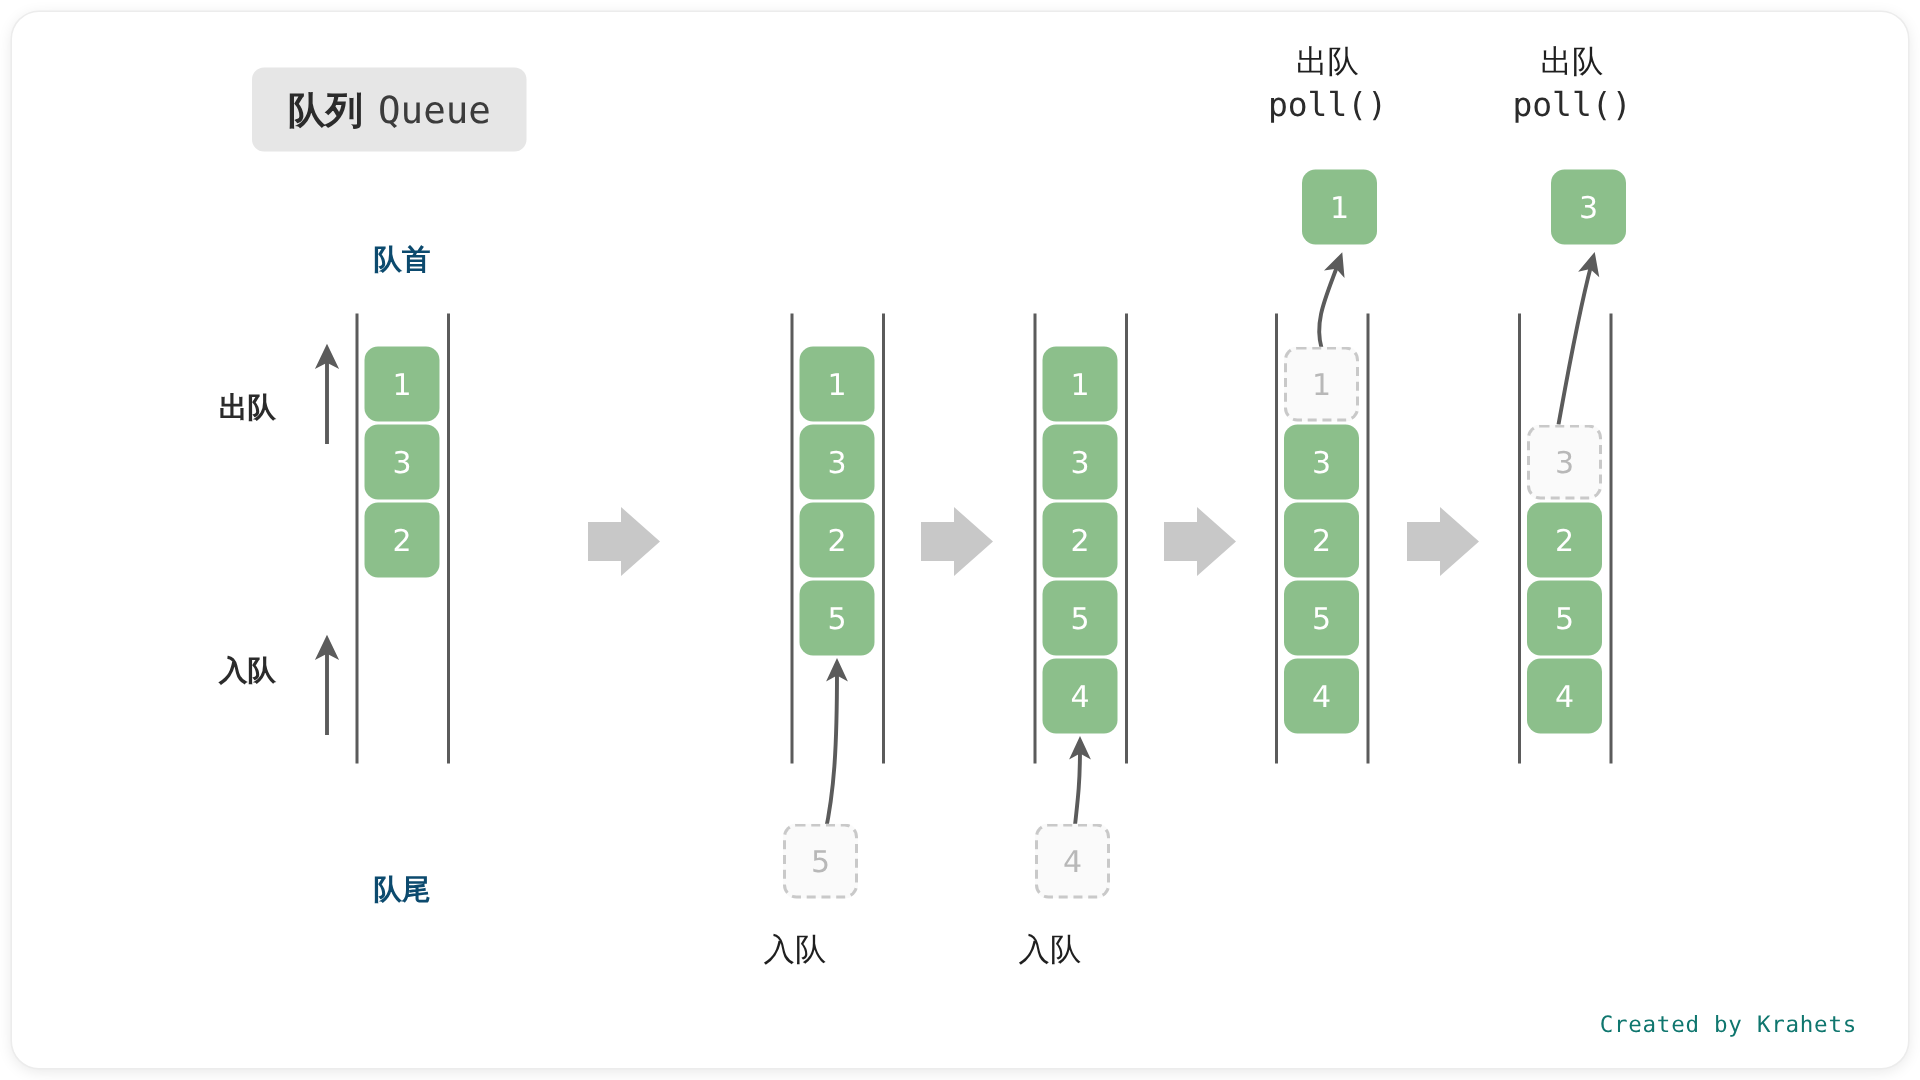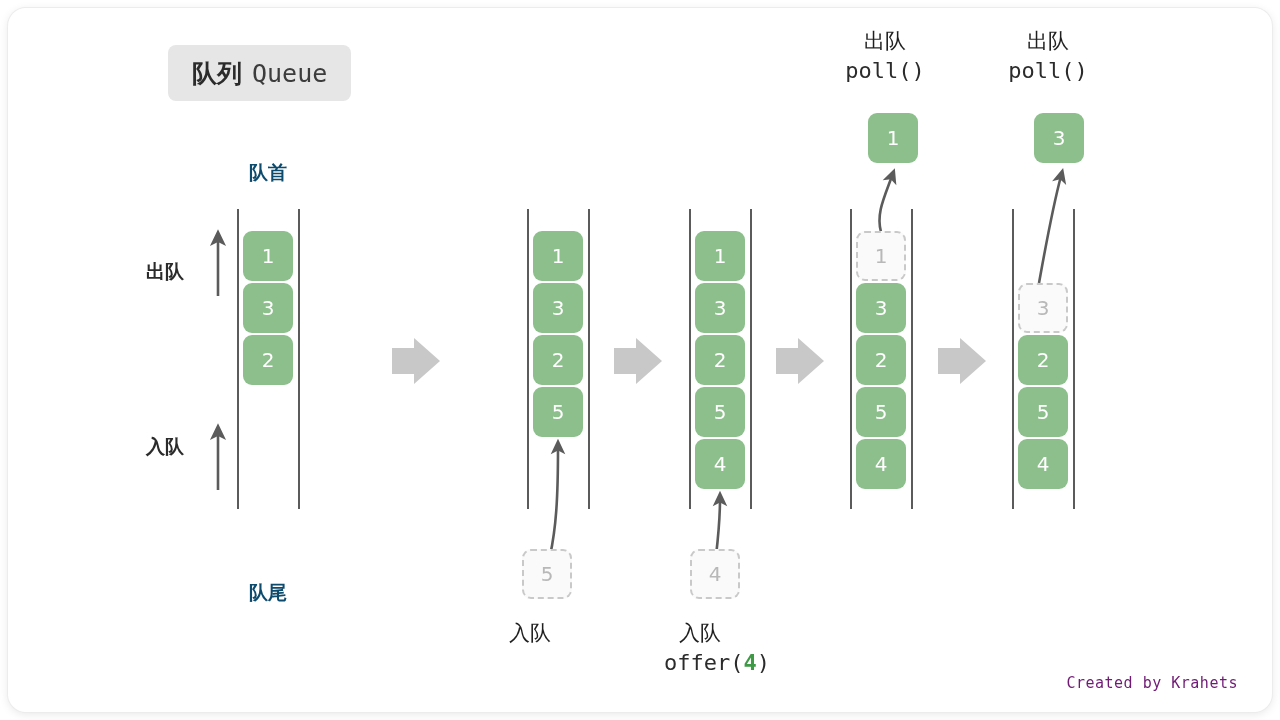--- a/index.html
+++ b/index.html
@@ -123,21 +123,21 @@
     white-space: nowrap;
     line-height: 1.32;
   }
 
   
   .watermark {
     position: absolute;
     right: 42px;
     bottom: 28px;
     font-size: 15px;
-    color: #701a75;
+    color: #0f766e;
     font-family: "DejaVu Sans Mono", monospace;
     letter-spacing: 0.5px;
   }
 
   svg.overlay {
     position: absolute;
     left: 0; top: 0;
     width: 1280px; height: 720px;
     pointer-events: none;
   }
@@ -238,21 +238,20 @@
   <div class="box" style="left:695px; top:231px;">1</div>
   <div class="box" style="left:695px; top:283px;">3</div>
   <div class="box" style="left:695px; top:335px;">2</div>
   <div class="box" style="left:695px; top:387px;">5</div>
   <div class="box" style="left:695px; top:439px;">4</div>
 
   <div class="box ghost" style="left:690px; top:549px;">4</div>
 
   <div class="op-caption" style="left:617px; top:620px; width:200px;">
     <span class="op-cn" style="text-align:left; padding-left:62px;">入队</span>
-    <span class="op-code"><span>offer(</span><span class="num">4</span><span>)</span></span>
   </div>
 
   <div class="top-caption" style="left:805px; top:28px; width:160px;">
     <span class="op-cn">出队</span>
     <span class="op-code">poll()</span>
   </div>
 
   <div class="box" style="left:868px; top:113px;">1</div>
 
   <div class="box ghost" style="left:856px; top:231px;">1</div>

